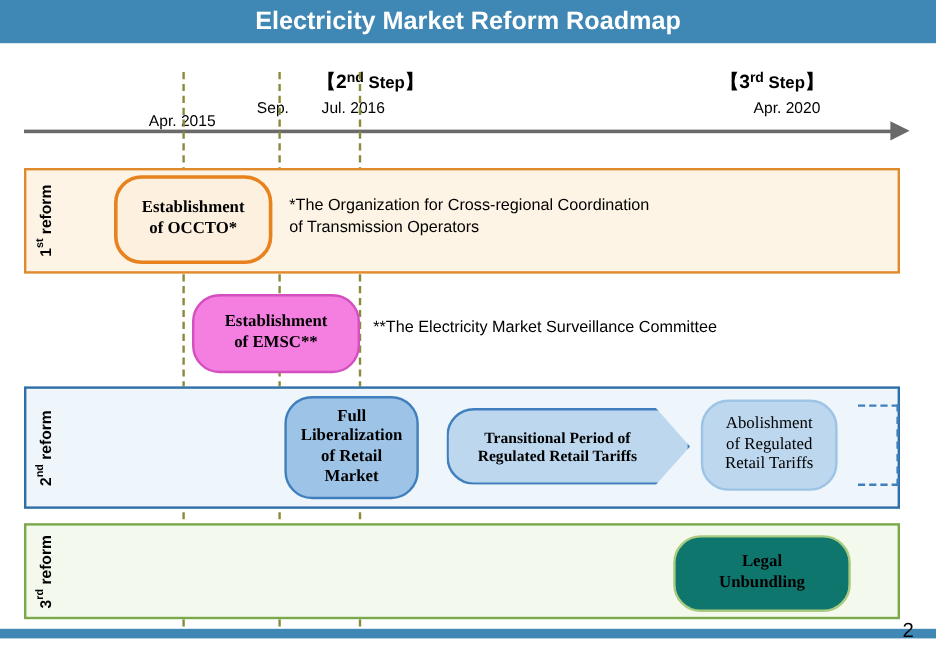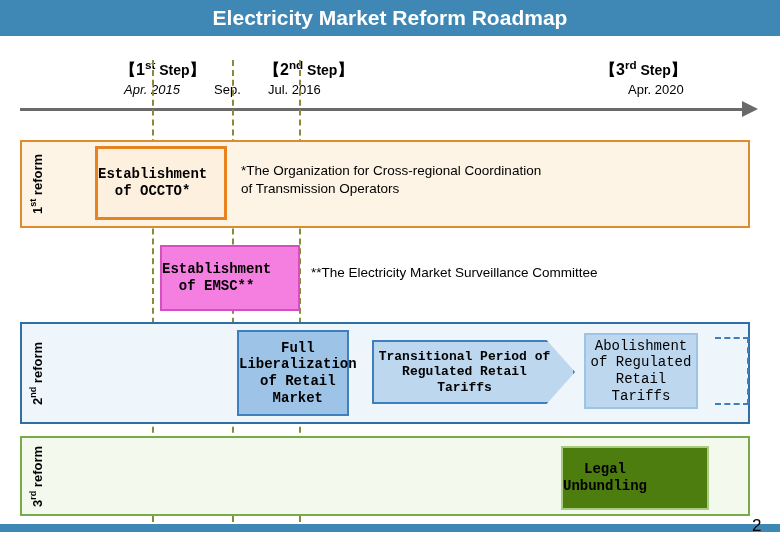--- a/index.html
+++ b/index.html
@@ -149,23 +149,25 @@
   .label-1 { left: 28px; top: 144px; height: 80px; }
   .label-2 { left: 28px; top: 326px; height: 94px; }
   .label-3 { left: 28px; top: 440px; height: 72px; }
 
   
   .box {
     position: absolute;
     box-sizing: border-box;
     display: flex;
     align-items: center;
+    justify-content: center;
     text-align: center;
-    font-family: Liberation Mono, monospace;
+    font-family: Liberation Serif, serif;
     line-height: 1.18;
+    border-radius: 23px;
   }
   .box-occto {
     left: 95px;
     top: 146px;
     width: 132px;
     height: 74px;
     border: 3px solid #e8821e;
     background: #fdf0df;
     font-size: 14px;
     font-weight: bold;
@@ -226,21 +228,21 @@
     border: 2px dashed #3f7fbe;
     border-left: none;
     background: transparent;
   }
   .box-legal {
     left: 561px;
     top: 446px;
     width: 148px;
     height: 64px;
     border: 2px solid #a9cb7f;
-    background: #4d7c0f;
+    background: #0f766e;
     font-size: 14px;
     font-weight: bold;
     color: #000000;
   }
   
   .note {
     position: absolute;
     font-size: 13.5px;
     color: #000000;
     font-family: "Liberation Sans", sans-serif;
@@ -258,24 +260,21 @@
   }
 </style>
 </head>
 <body>
 
 <div id="slide">
 
   <div class="title-bar"></div>
   <div class="title-text">Electricity Market Reform Roadmap</div>
 
-  <div class="step-label" style="left:120px; top:58px;">
-    <span class="big">【</span><span class="big">1</span><sup>st</sup><span> Step</span><span class="big">】</span>
-  </div>
-  <div class="step-date" style="left:124px; top:82px;font-style:italic;">Apr. 2015</div>
+  <div class="step-date" style="left:124px; top:93px;">Apr. 2015</div>
 
   <div class="step-label" style="left:264px; top:58px;">
     <span class="big">【</span><span class="big">2</span><sup>nd</sup><span> Step</span><span class="big">】</span>
   </div>
   <div class="step-date" style="left:268px; top:82px;">Jul. 2016</div>
 
   <div class="step-date" style="left:214px; top:82px;">Sep.</div>
 
   <div class="step-label" style="left:600px; top:58px;">
     <span class="big">【</span><span class="big">3</span><sup>rd</sup><span> Step</span><span class="big">】</span>

